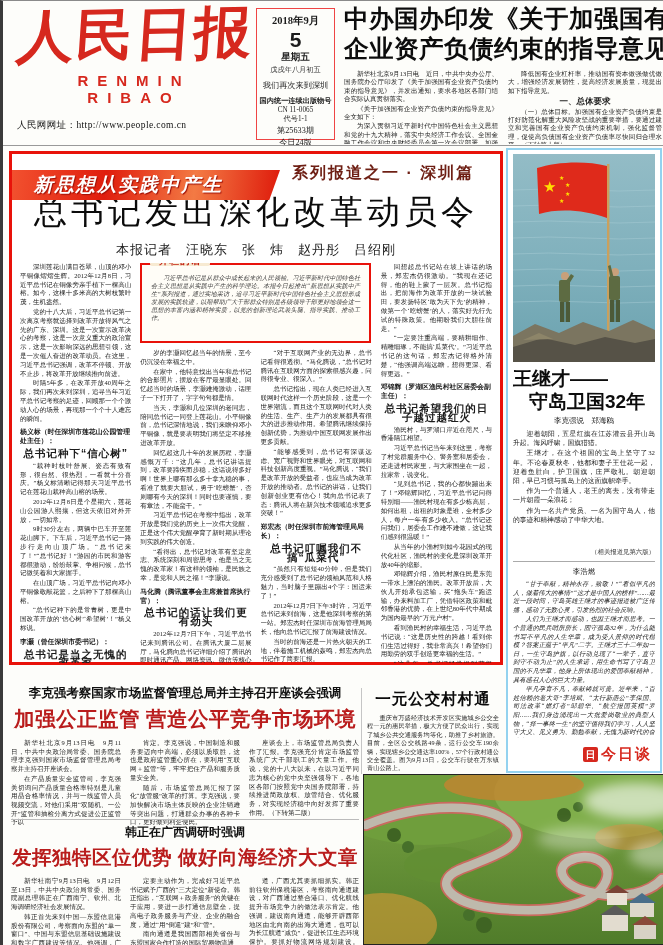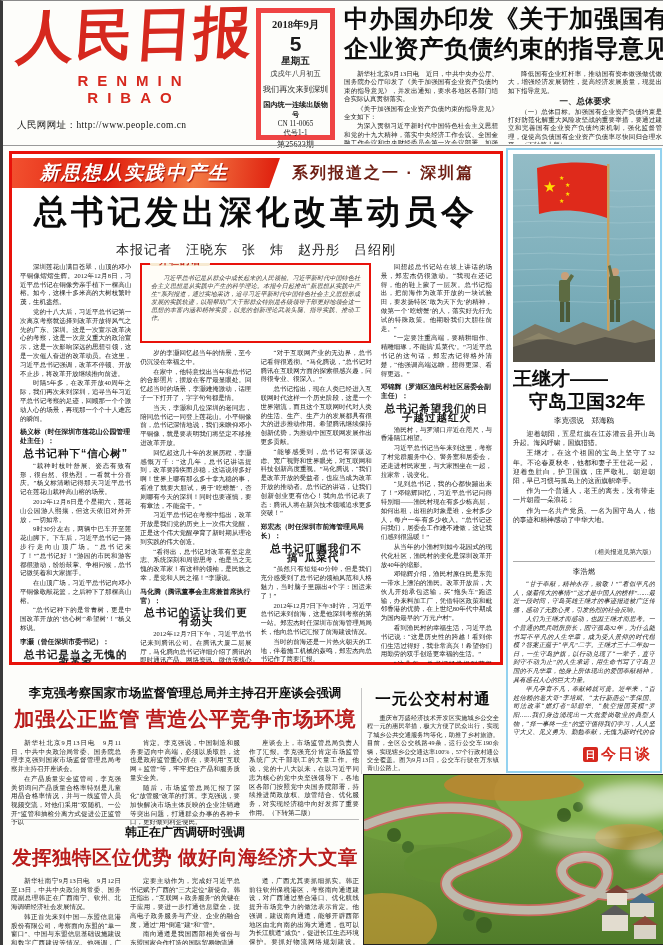--- a/index.html
+++ b/index.html
@@ -14,47 +14,47 @@
   .blk-h{font-weight:900;text-align:center;font-size:8.5px;margin:2px 0;
          font-family:"Liberation Sans","DejaVu Sans",sans-serif;}
   
   #masthead{position:absolute;left:14px;top:4px;width:236px;height:140px;}
   #mh-title{font-size:57px;line-height:60px;font-weight:900;color:#d6281e;
             transform:skewX(-5deg) rotate(-1.2deg);letter-spacing:2px;white-space:nowrap;}
   #mh-pinyin{margin-top:7px;font-size:15px;font-weight:bold;color:#d6281e;
              letter-spacing:9px;text-align:center;width:225px;padding-left:9px;box-sizing:border-box;}
   #mh-web{margin-top:13px;font-size:9.5px;color:#111;letter-spacing:.4px;}
   
-  #datebox{position:absolute;left:253px;top:7px;width:79px;height:132px;border:5px solid #ef4444;
+  #datebox{position:absolute;left:253px;top:7px;width:79px;height:132px;border:1px solid #ef4444;
            box-sizing:border-box;text-align:center;padding-top:5px;}
   .db-ym{font-size:10.5px;font-weight:900;}
   .db-day{font-size:21px;font-weight:900;line-height:23px;font-family:"Liberation Sans","DejaVu Sans",sans-serif;}
   .db-wd{font-size:9.5px;font-weight:900;}
   .db-lunar{font-size:7.2px;color:#333;margin-top:1px;}
   .db-pub{font-size:8.2px;margin-top:5px;}
   .db-issn-l{font-size:7.2px;font-weight:900;margin-top:5px;}
   .db-s{font-size:7.2px;}
   .db-issue{font-size:8.2px;margin-top:1px;}
   
   #topstory{position:absolute;left:341px;top:3px;width:318px;}
   .ts-h{font-size:24.5px;font-weight:900;line-height:30px;letter-spacing:.5px;color:#0c0c0c;white-space:nowrap;}
   #ts-cols{margin-top:6px;display:flex;gap:10px;height:74px;overflow:hidden;
            font-size:6.5px;line-height:8.4px;}
   #ts-cols .col{flex:1;overflow:hidden;}
   #hdr-rule{position:absolute;left:0;top:144px;width:663px;border-top:1px solid #999;}
   
   #mainbox{position:absolute;left:6px;top:150px;width:494px;height:514px;border:3px solid #e8120a;
            background:#fff;box-sizing:border-box;padding:0 8px 6px;}
-  #mf-banner{position:absolute;left:0;top:4px;width:268px;height:30px;line-height:30px;
-             padding-left:28px;box-sizing:border-box;color:#fff;font-size:19px;font-weight:900;
+  #mf-banner{position:absolute;left:0;top:16px;width:268px;height:30px;line-height:30px;
+             padding-left:22px;box-sizing:border-box;color:#fff;font-size:19px;font-weight:900;
              font-style:italic;letter-spacing:2px;
              background:linear-gradient(96deg,#f2512f 0%,#e01d0d 35%,#f37a44 68%,#de1a0b 100%);
              clip-path:polygon(0 0,100% 0,96% 100%,0 100%);text-shadow:1px 1px 1px #9e1005;}
   #mf-series{position:absolute;left:280px;top:9px;font-size:16px;font-weight:900;color:#6e1f14;letter-spacing:2px;}
-  #mf-headline{margin-top:36px;text-align:center;font-size:33px;font-weight:700;letter-spacing:4px;color:#0b0b0b;}
+  #mf-headline{margin-top:36px;text-align:center;font-size:33px;font-weight:400;letter-spacing:4px;color:#0b0b0b;}
   #mf-byline{text-align:center;font-size:13px;margin:6px 0 4px;letter-spacing:1px;color:#222;}
   #mf-cols{position:relative;display:flex;gap:9px;height:400px;overflow:hidden;
            font-size:6.5px;line-height:8.8px;color:#1b1b1b;}
   #mf-cols .col{flex:1;overflow:hidden;}
   .spc{height:86px;}
   #introbox{position:absolute;left:120px;top:0;width:231px;height:80px;border:2px solid #e8120a;
             background:#fffdf7;box-sizing:border-box;padding:9px 9px 4px;}
   #intro-label{position:absolute;top:-8px;left:8px;background:#f7ead2;color:#c21f11;font-weight:bold;
                font-size:9.5px;padding:0 9px;border-radius:2px;letter-spacing:1px;}
   #intro-text{font-size:6.1px;line-height:8.1px;font-style:italic;color:#3c3c3c;text-align:justify;text-indent:2em;}

